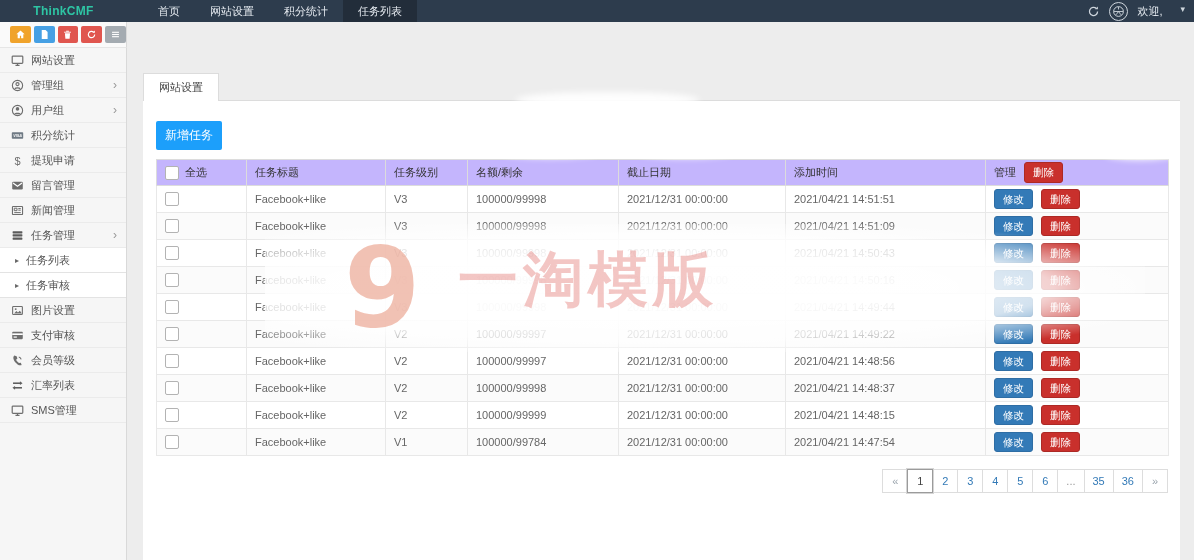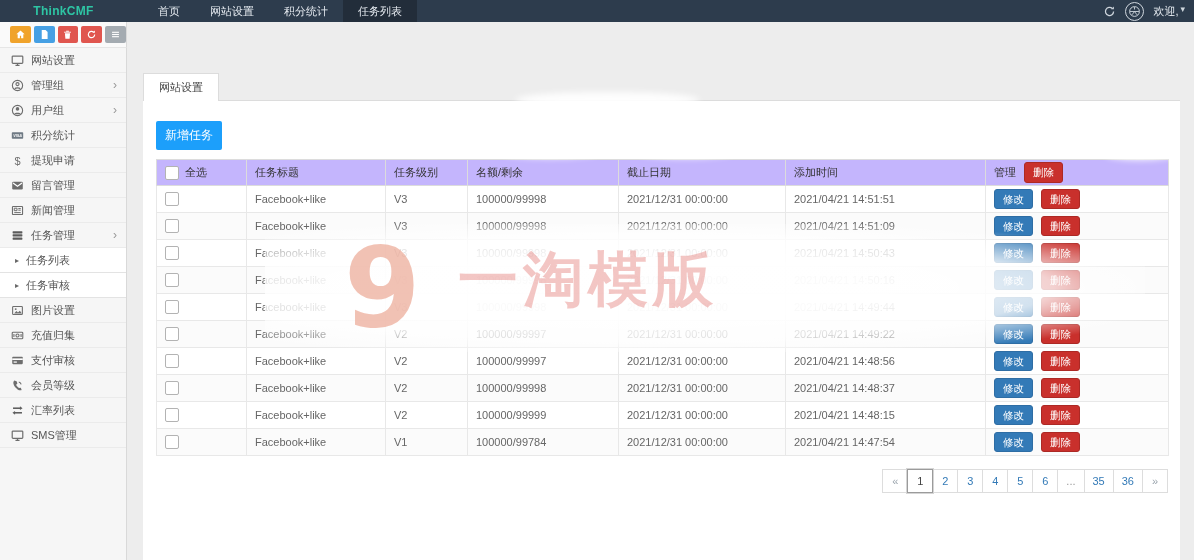--- a/index.html
+++ b/index.html
@@ -11,21 +11,21 @@
   }
   
   .navbar{position:absolute;top:0;left:0;width:1194px;height:22px;background:#2d3c4d;display:flex;align-items:stretch;z-index:20;}
   .brand{width:127px;display:flex;align-items:center;justify-content:center;color:#2ec5a4;font-weight:bold;font-size:12px;letter-spacing:.3px;cursor:pointer;}
   .nav-items{display:flex;margin-left:16px;text-align:center;}
   .nav-item{padding:0 15px;display:flex;align-items:center;font-size:11px;color:#e6ebf1;cursor:pointer;}
   .nav-item.active{background:#222d3a;}
   .nav-right{position:absolute;right:0;top:0;height:22px;display:flex;align-items:center;gap:9px;padding-right:9px;}
   .nav-refresh{width:13px;height:13px;cursor:pointer;}
   .avatar{width:17px;height:17px;border-radius:50%;border:1px solid #cfd6dd;display:flex;align-items:center;justify-content:center;cursor:pointer;}
-  .welcome{font-size:11px;color:#e6ebf1;cursor:pointer;display:flex;align-items:flex-start;gap:2px;}
+  .welcome{font-size:11px;color:#e6ebf1;cursor:pointer;display:flex;align-items:flex-start;gap:18px;}
   .caret{font-size:9px;color:#cfd6dd;}
 
   
   .side-toolbar{position:absolute;top:22px;left:0;width:127px;height:26px;background:#fafafa;border-right:1px solid #d9d9d9;border-bottom:1px solid #e6e6e6;display:flex;align-items:center;gap:3px;padding-left:10px;box-sizing:border-box;z-index:10;}
   .tool-btn{width:21px;height:17px;border-radius:2px;display:flex;align-items:center;justify-content:center;cursor:pointer;}
 
   
   .sidebar{position:absolute;top:48px;left:0;width:127px;bottom:0;background:#f6f6f6;border-right:1px solid #d9d9d9;box-sizing:border-box;z-index:10;}
   .menu-item{height:24px;display:flex;align-items:center;gap:7px;padding-left:11px;font-size:11px;color:#555;border-bottom:1px solid #ebebeb;cursor:pointer;background:#f6f6f6;}
   .menu-item .chev{margin-left:auto;margin-right:9px;color:#999;font-size:12px;line-height:1;}
@@ -220,28 +220,20 @@
 
   <div class="menu-item">
     <svg class="si" viewBox="0 0 16 16">
         <rect x="2" y="3" width="12" height="10" rx="1" stroke="#6e6e6e" stroke-width="1.1" fill="none"></rect>
         <circle cx="5.8" cy="6.3" r="1.2" fill="#6e6e6e"></circle>
         <path d="M3.8 11.6l2.8-3 2 2 2.3-2.4 2.5 3.4z" fill="#6e6e6e"></path>
       </svg>
     <span>图片设置</span>
   </div>
 
-  <div class="menu-item">
-    <svg class="si" viewBox="0 0 16 16">
-        <rect x="1.5" y="4" width="13" height="8" rx="1" stroke="#6e6e6e" stroke-width="1.1" fill="none"></rect>
-        <circle cx="8" cy="8" r="1.9" stroke="#6e6e6e" stroke-width="1.1" fill="none"></circle>
-        <path d="M3.6 6.2v3.6M12.4 6.2v3.6" stroke="#6e6e6e" stroke-width="1.1"></path>
-      </svg>
-    <span>充值归集</span>
-  </div>
 
   <div class="menu-item">
     <svg class="si" viewBox="0 0 16 16">
         <rect x="1.5" y="3.5" width="13" height="9" rx="1" fill="#6e6e6e"></rect>
         <rect x="1.5" y="5.4" width="13" height="2" fill="#fff"></rect>
         <rect x="3.2" y="9.2" width="4" height="1.5" fill="#fff"></rect>
       </svg>
     <span>支付审核</span>
   </div>
 

